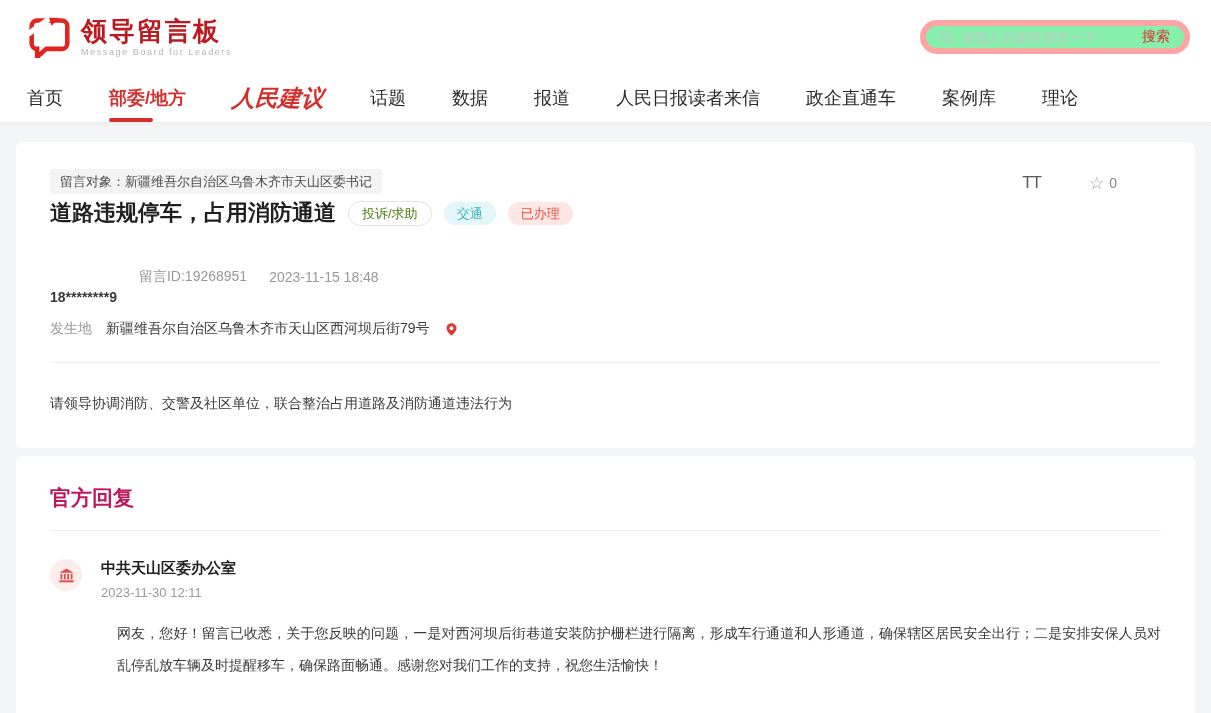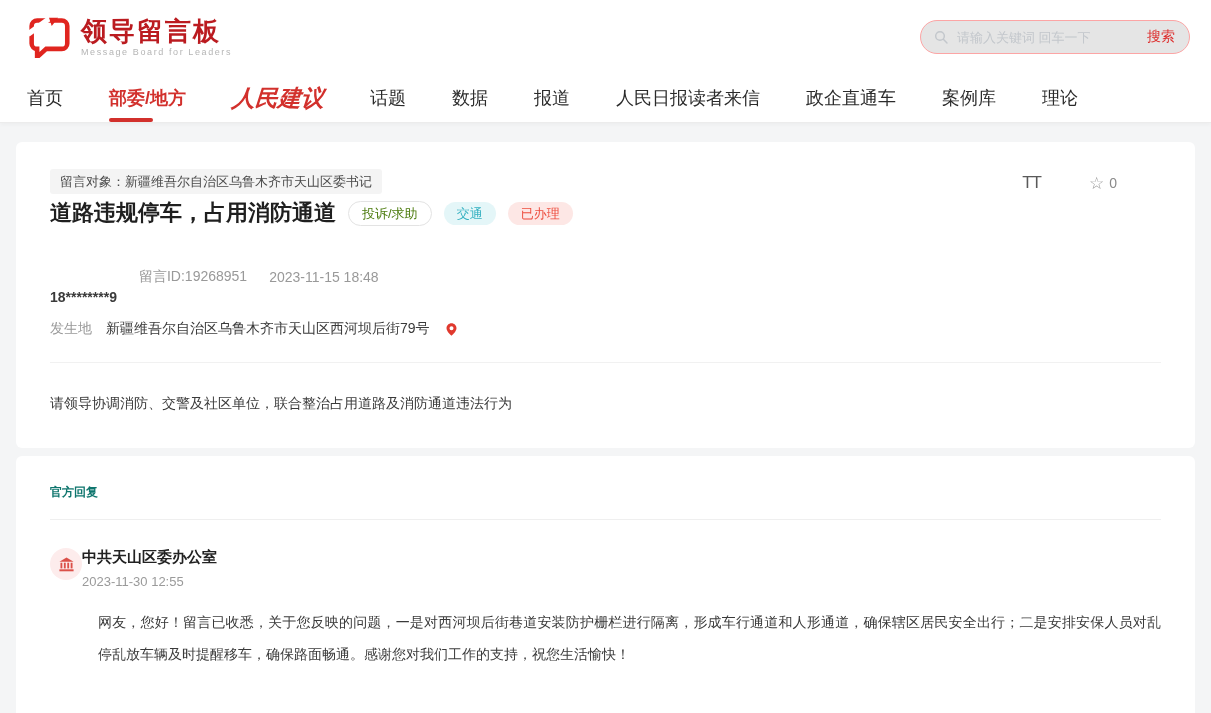--- a/index.html
+++ b/index.html
@@ -14,22 +14,22 @@
     background:#fff; height:74px;
     display:flex; align-items:center; justify-content:space-between;
     padding:0 21px 0 27px;
   }
   .logo { display:flex; align-items:center; gap:10px; cursor:pointer; }
   .logo-icon { width:44px; height:42px; }
   .logo-title { font-size:26px; font-weight:bold; color:#bb1b20; letter-spacing:2px; line-height:1.1; }
   .logo-subtitle { font-size:9px; color:#b5b5b5; letter-spacing:1.6px; margin-top:2px; }
 
   .search-box {
-    width:270px; height:34px; border:1px solid #fca5a5; border-radius:18px;
-    display:flex; align-items:center; padding:0 14px 0 12px; background:#e5e5e5;
+    width:270px; height:34px; border:6px solid #fca5a5; border-radius:18px;
+    display:flex; align-items:center; padding:0 14px 0 12px; background:#86efac;
   }
   .search-icon { width:16px; height:16px; display:inline-flex; margin-right:8px; flex:none; }
   .search-input {
     flex:1; border:none; outline:none; font-size:13px; color:#333; min-width:0;
     background:transparent;
   }
   .search-input::placeholder { color:#c3c7cc; }
   .search-btn {
     border:none; background:none; color:#dd2f2e; font-size:14px; cursor:pointer;
     flex:none; padding:0; font-family:inherit;
@@ -84,24 +84,24 @@
   .loc-row { display:flex; align-items:center; gap:14px; margin-top:15px; font-size:14px;text-align:right; }
   .loc-label { color:#999; }
   .loc-value { color:#3a3a3a; }
   .pin-icon { width:15px; height:15px; display:inline-flex; }
 
   .msg-divider { border-top:1px solid #f1f1f1; margin:24px 0 0 0; }
   .msg-content { font-size:14px; color:#3a3a3a; margin-top:29px; line-height:1.6; }
 
   
   .reply-card { padding:28px 34px 30px 34px; min-height:264px; }
-  .reply-title { font-size:12px; font-weight:bold; color:#0f766e; }
+  .reply-title { font-size:21px; font-weight:bold; color:#be185d; }
   .reply-divider { border-top:1px solid #efefef; margin-top:18px; }
 
-  .reply-item { display:flex; margin-top:26px; gap:0; }
+  .reply-item { display:flex; margin-top:26px; gap:19px; }
   .avatar {
     width:32px; height:32px; border-radius:50%; background:#fdecec;
     display:flex; align-items:center; justify-content:center; flex:none;
     margin-top:2px;
   }
   .avatar svg { width:17px; height:17px; }
   .reply-body { flex:1; min-width:0; }
   .reply-author { font-size:15px; font-weight:bold; color:#222; padding-top:2px; }
   .reply-date { font-size:13px; color:#9a9a9a; margin-top:7px; }
   .reply-content { font-size:14px; color:#3a3a3a; line-height:32px; margin-top:17px; text-align:justify;margin-left:16px; }
@@ -201,20 +201,20 @@
             <path d="M12 2 L22 8 L2 8 Z"></path>
             <rect x="3.5" y="9.5" width="2.6" height="8"></rect>
             <rect x="8.3" y="9.5" width="2.6" height="8"></rect>
             <rect x="13.1" y="9.5" width="2.6" height="8"></rect>
             <rect x="17.9" y="9.5" width="2.6" height="8"></rect>
             <rect x="2" y="18.8" width="20" height="2.8"></rect>
           </svg>
         </div>
         <div class="reply-body">
           <div class="reply-author">中共天山区委办公室</div>
-          <div class="reply-date">2023-11-30 12:55</div>
+          <div class="reply-date">2023-11-30 12:11</div>
           <p class="reply-content">网友，您好！留言已收悉，关于您反映的问题，一是对西河坝后街巷道安装防护栅栏进行隔离，形成车行通道和人形通道，确保辖区居民安全出行；二是安排安保人员对乱停乱放车辆及时提醒移车，确保路面畅通。感谢您对我们工作的支持，祝您生活愉快！</p>
         </div>
       </div>
     </section>
 
   </main>
 </div>
 
 </body></html>

